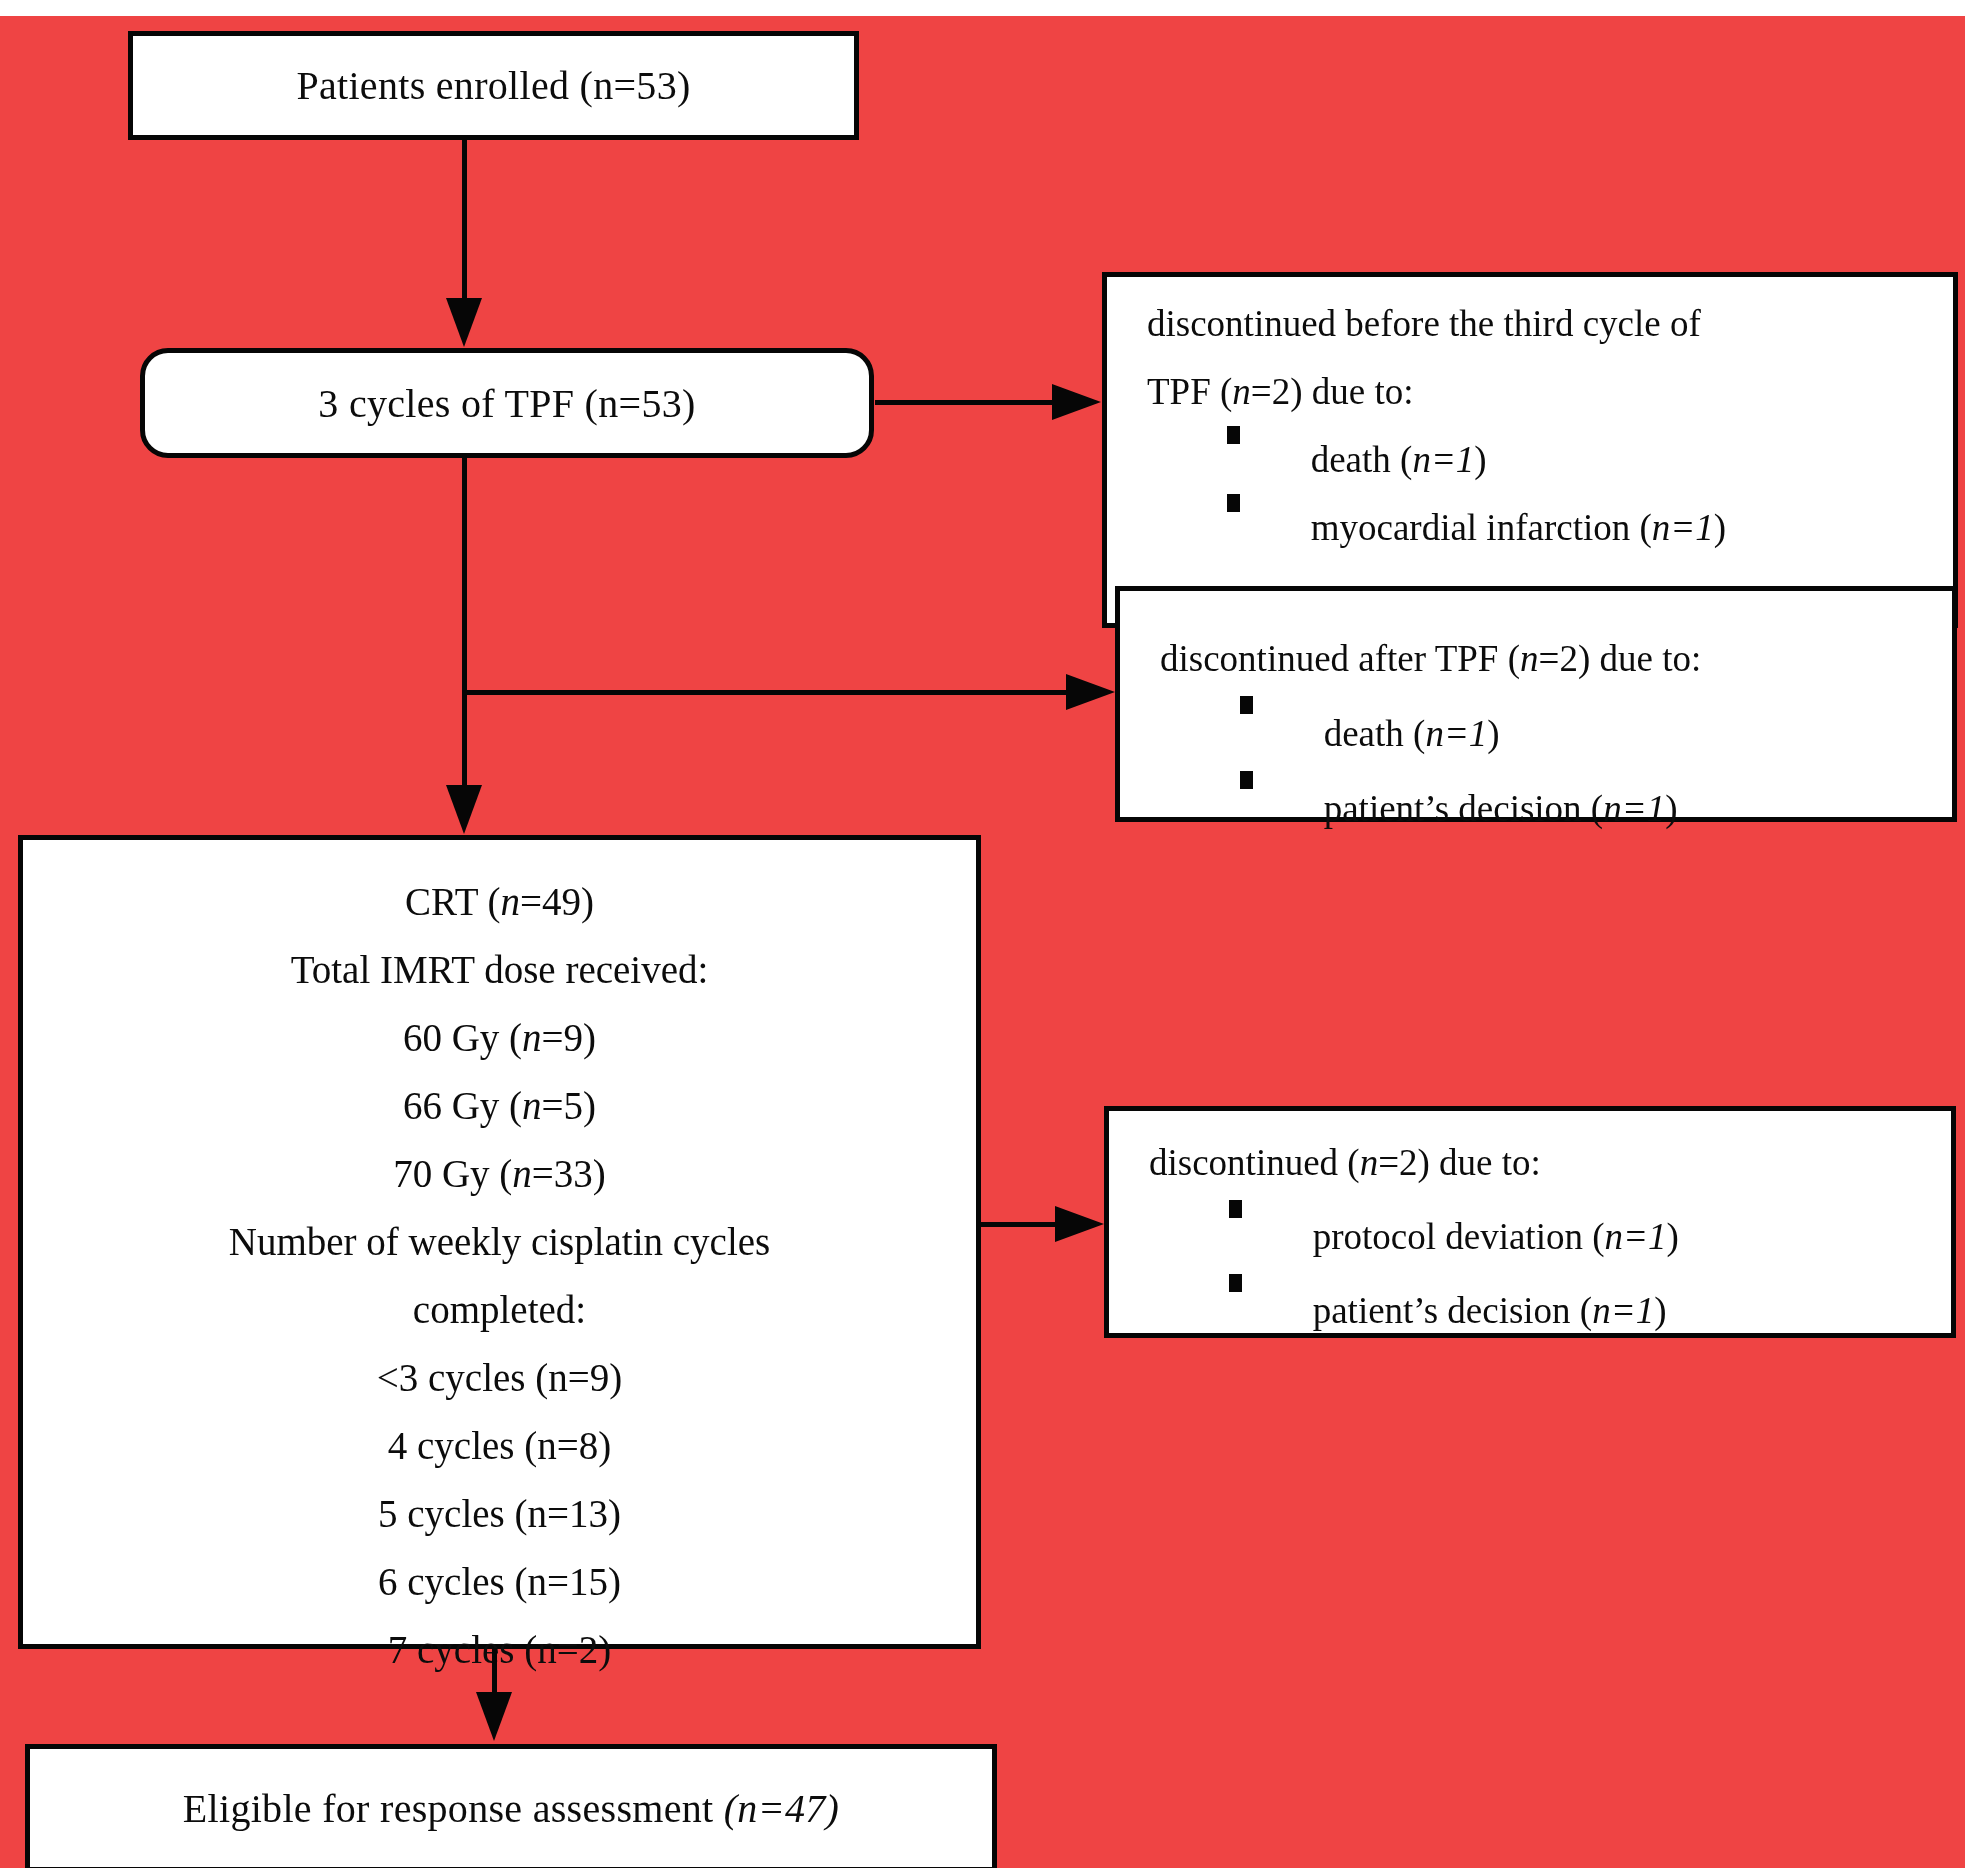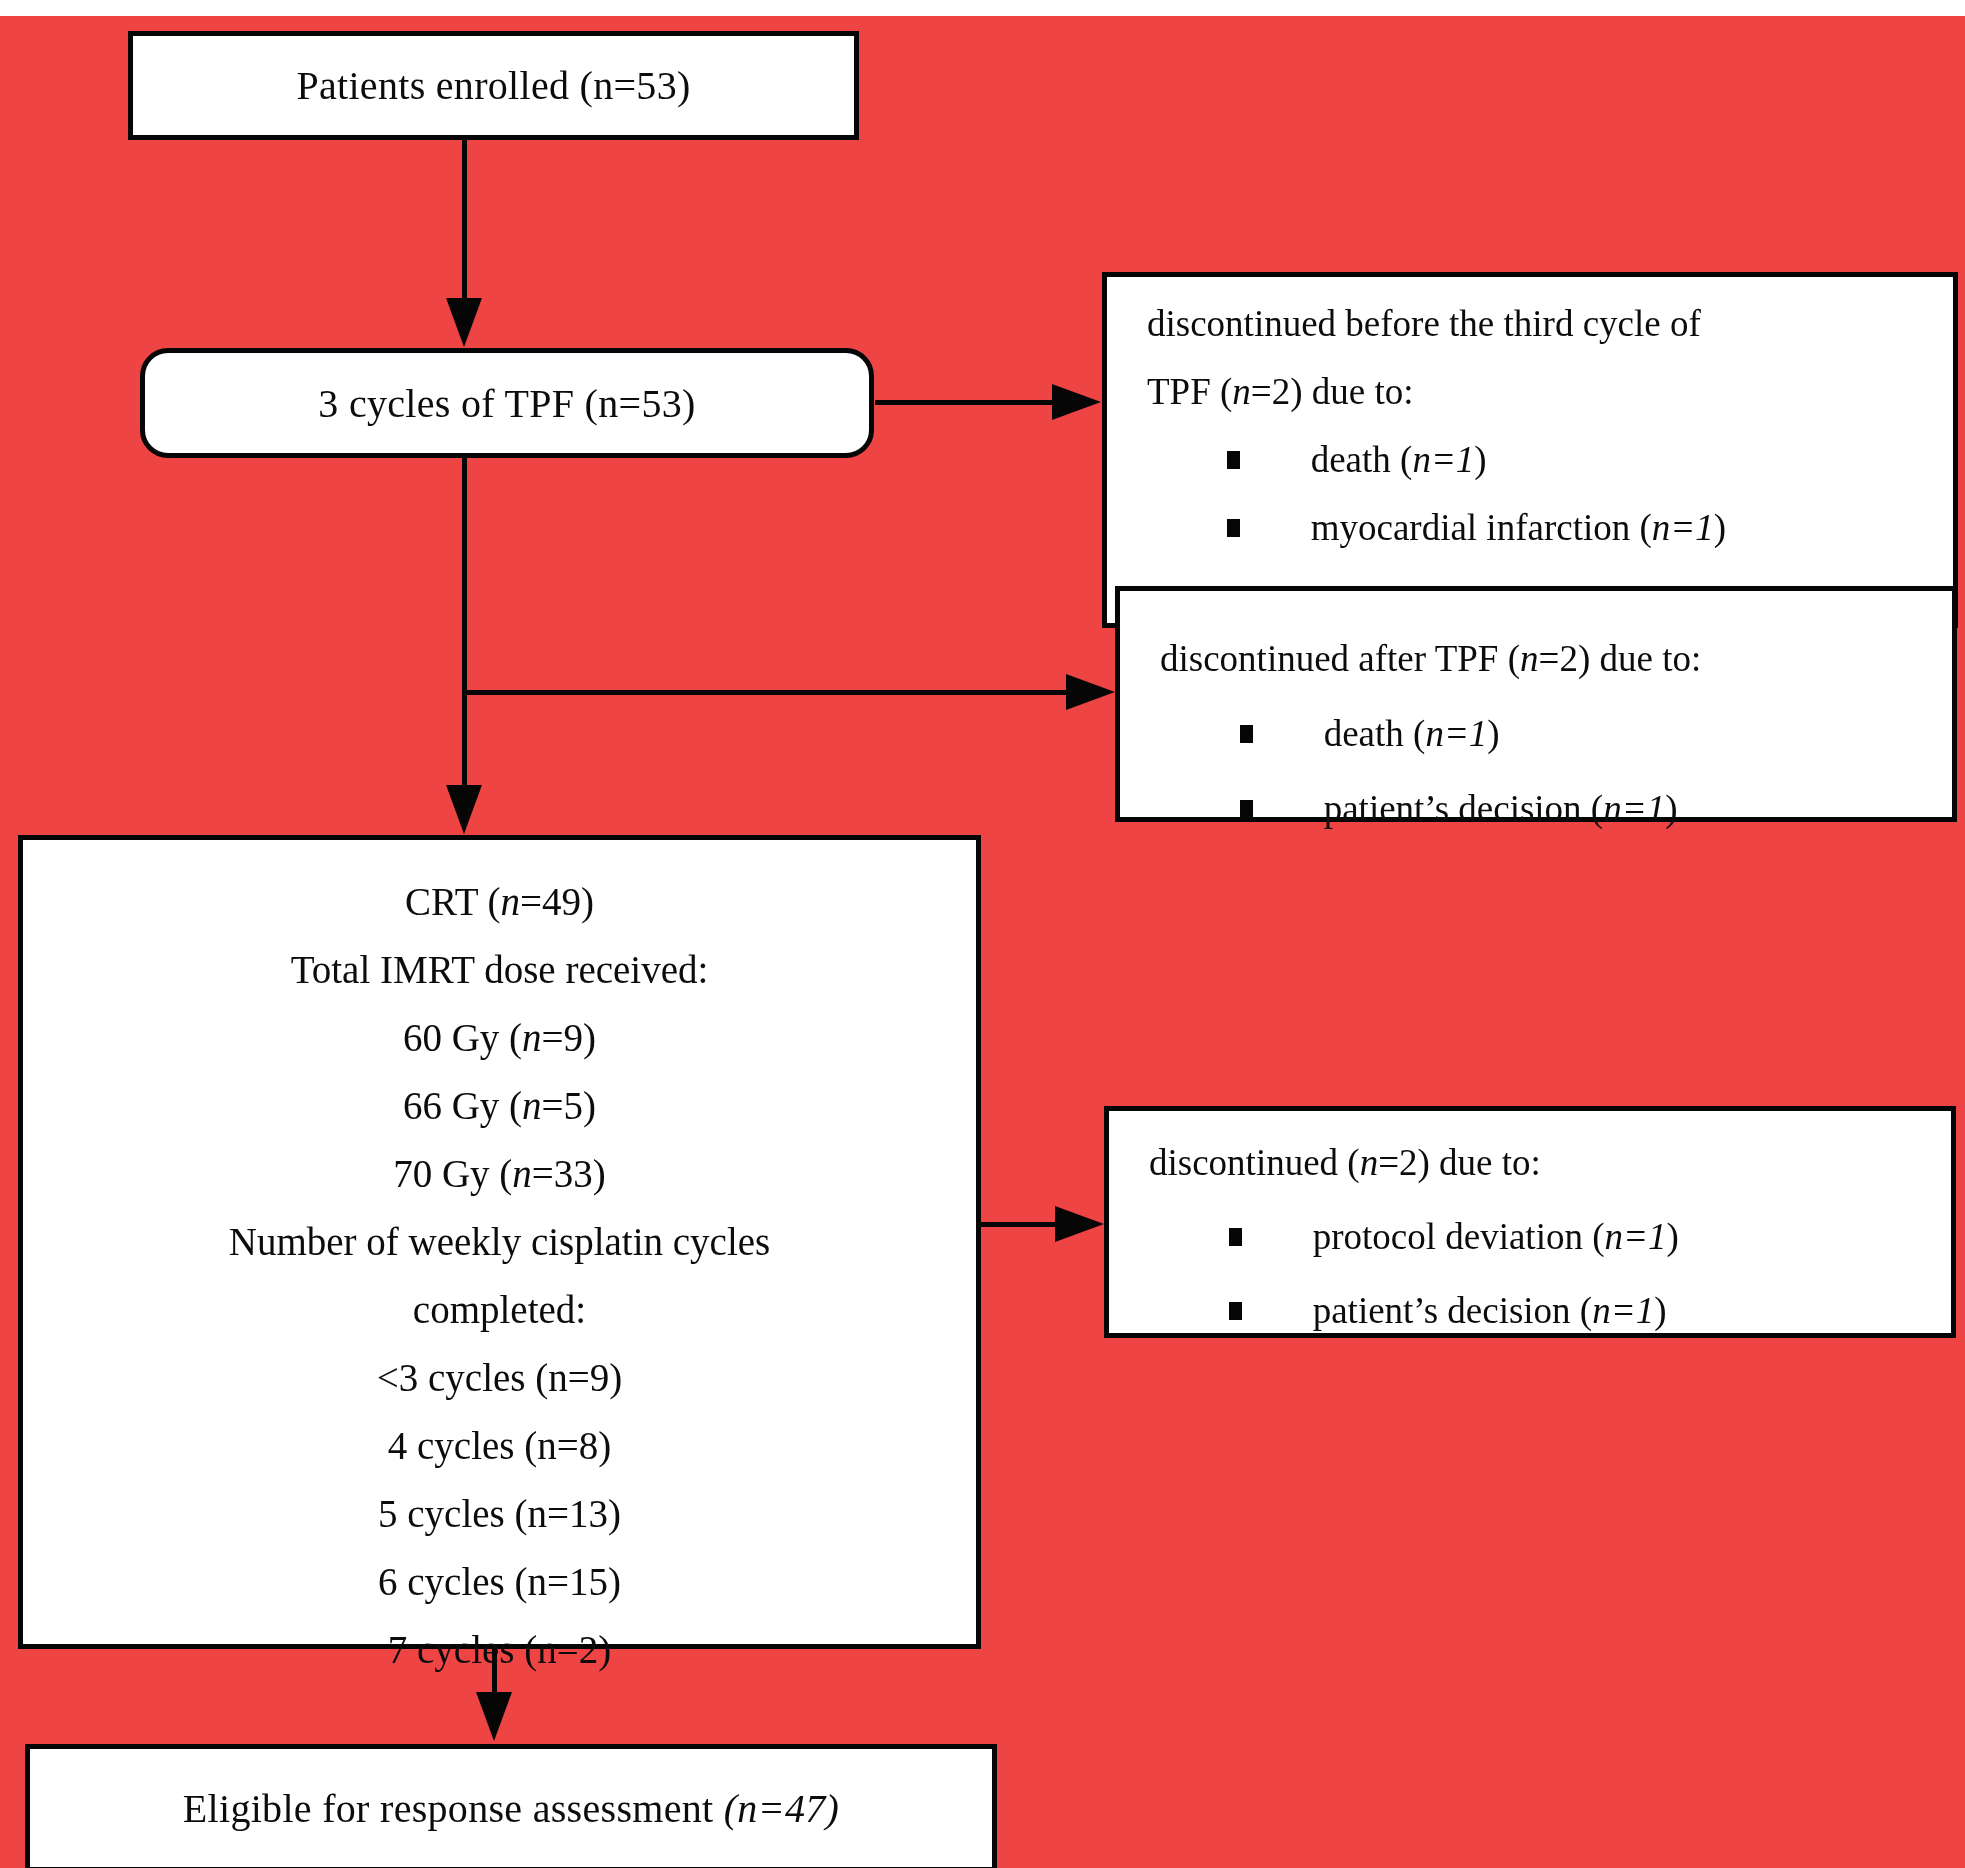--- a/index.html
+++ b/index.html
@@ -15,21 +15,21 @@
   .big-label{font-size:40px;letter-spacing:0.3px;}
   .line{position:absolute;background:#060606;}
   .ah-down{position:absolute;width:0;height:0;
     border-left:18.7px solid transparent;border-right:18.7px solid transparent;
     border-top:49px solid #060606;}
   .ah-right{position:absolute;width:0;height:0;
     border-top:18.7px solid transparent;border-bottom:18.7px solid transparent;
     border-left:49px solid #060606;}
   .rb{font-size:37px;}
   .rb .rline{line-height:68px;white-space:nowrap;}
-  .bullet-row{display:flex;align-items:center;line-height:68px;}
+  .bullet-row{display:flex;line-height:68px;}
   .bullet{width:12.7px;height:18px;background:#060606;flex:none;margin-left:80px;margin-right:71px;}
   .crt-box{text-align:center;font-size:39px;padding-top:28px;}
   .crt-box .cline{line-height:68px;white-space:nowrap;}
   i{font-style:italic;}
 </style>
 </head>
 <body>
 
 <div class="canvas">
 

